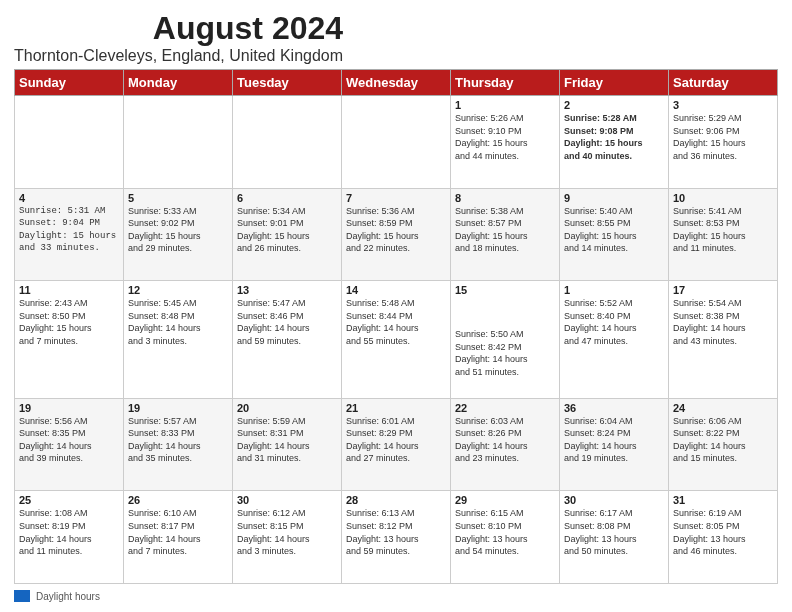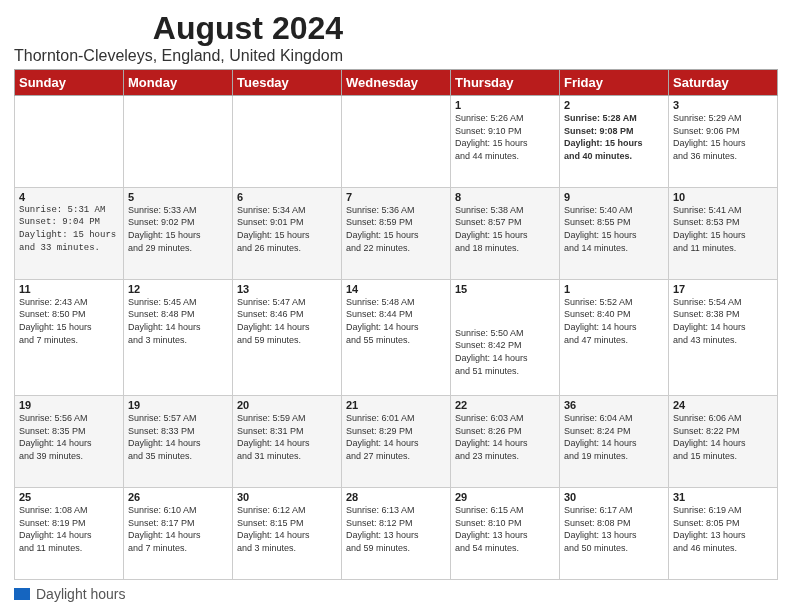--- a/index.html
+++ b/index.html
@@ -84,21 +84,21 @@
     .day-info {
       font-size: 9px;
       color: #333;
       line-height: 1.4;
     }
     .empty-cell {
       background: #fff !important;
     }
     .footer {
       margin-top: 6px;
-      font-size: 14px;
+      font-size: 10px;
       color: #555;
       display: flex;
       align-items: center;
       gap: 6px;
     }
     .footer-box {
       width: 16px;
       height: 12px;
       background: #1565c0;
       display: inline-block;

